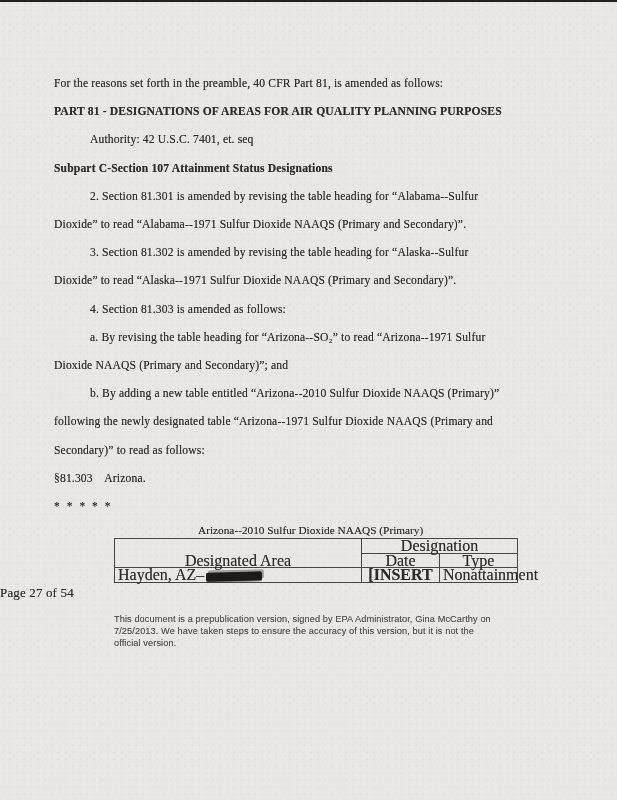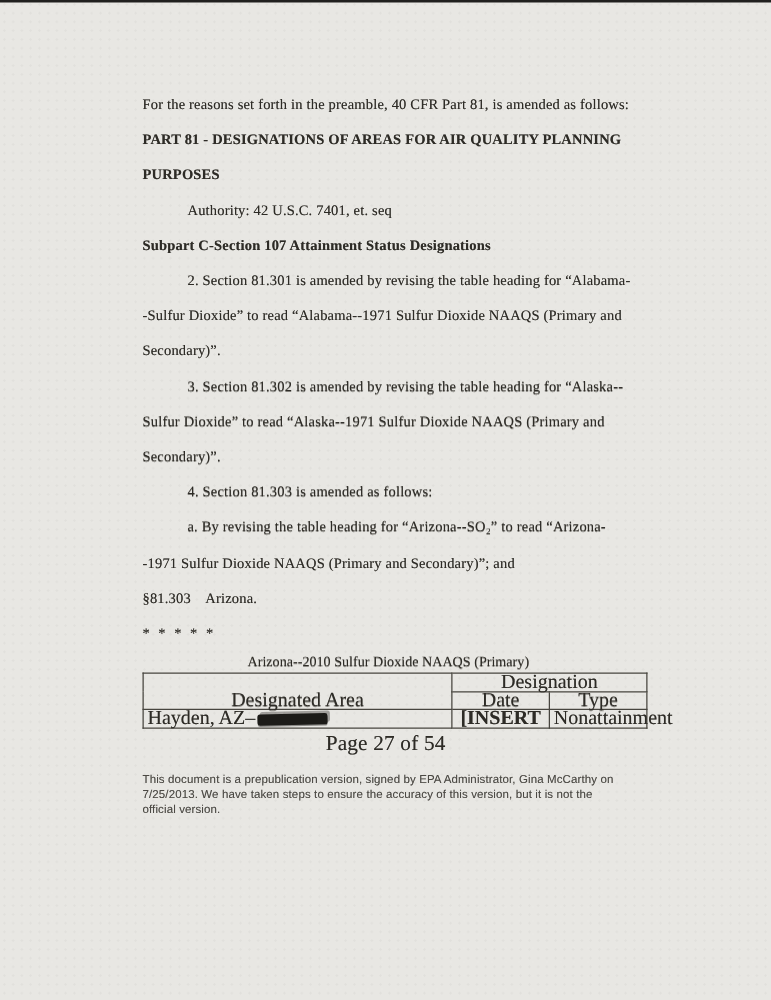--- a/index.html
+++ b/index.html
@@ -24,21 +24,21 @@
     font-family: "Liberation Serif", "DejaVu Serif", serif;
     color: #2d2b26;
   }
   .top-edge {
     position: absolute;
     top: 0; left: 0;
     width: 617px; height: 2px;
     background: #20201e;
   }
   .body-text {
-    padding: 70px 110px 0 114px;
+    padding: 70px 110px 0 54px;
     font-size: 11.6px;
     line-height: 28.2px;
     letter-spacing: 0.15px;
     text-shadow: 0 0.3px 0.5px rgba(45,43,38,0.55);
   }
   .para { margin: 0; }
   .indent { text-indent: 36px; }
   .bold { font-weight: bold; }
   .pre { white-space: pre-wrap; }
   .stars { letter-spacing: 2px; }
@@ -80,23 +80,23 @@
     width: 56px;
     height: 9px;
     background: #1c1b18;
     border-radius: 2px;
     transform: rotate(-1.4deg);
     vertical-align: -1px;
     margin-left: 2px;
     box-shadow: 2px -2px 0 rgba(28,27,24,0.35), 0 1px 0 rgba(28,27,24,0.45);
   }
   .page-number {
-    text-align: center;
+    text-align: left;
     margin-top: 2px;
-    font-size: 17px;
+    font-size: 13px;
     letter-spacing: 0.15px;
     text-shadow: 0 0.3px 0.5px rgba(45,43,38,0.5);
   }
   .footer-note {
     margin: 12px 0 0 114px;
     width: 382px;
     font-family: "Liberation Sans", "DejaVu Sans", sans-serif;
     font-size: 9.2px;
     line-height: 12px;
     color: #4b4944;
@@ -113,20 +113,21 @@
 
   <div class="body-text">
     <p class="para">For the reasons set forth in the preamble, 40 CFR Part 81, is amended as follows:</p>
     <p class="para bold">PART 81 - DESIGNATIONS OF AREAS FOR AIR QUALITY PLANNING PURPOSES</p>
     <p class="para indent">Authority: 42 U.S.C. 7401, et. seq</p>
     <p class="para bold">Subpart C-Section 107 Attainment Status Designations</p>
     <p class="para indent">2. Section 81.301 is amended by revising the table heading for “Alabama--Sulfur Dioxide” to read “Alabama--1971 Sulfur Dioxide NAAQS (Primary and Secondary)”.</p>
     <p class="para indent">3. Section 81.302 is amended by revising the table heading for “Alaska--Sulfur Dioxide” to read “Alaska--1971 Sulfur Dioxide NAAQS (Primary and Secondary)”.</p>
     <p class="para indent">4. Section 81.303 is amended as follows:</p>
     <p class="para indent">a. By revising the table heading for “Arizona--SO₂” to read “Arizona--1971 Sulfur Dioxide NAAQS (Primary and Secondary)”; and</p>
+    <p class="para indent">b. By adding a new table entitled “Arizona--2010 Sulfur Dioxide NAAQS (Primary)” following the newly designated table “Arizona--1971 Sulfur Dioxide NAAQS (Primary and Secondary)” to read as follows:</p>
     <p class="para pre">§81.303    Arizona.</p>
     <p class="para stars">* * * * *</p>
   </div>
 
   <div class="table-block">
     <div class="table-title">Arizona--2010 Sulfur Dioxide NAAQS (Primary)</div>
     <table class="aq-table">
       <tbody>
         <tr>
           <td rowspan="2" class="c-area hdr hdr-area">Designated Area</td>

